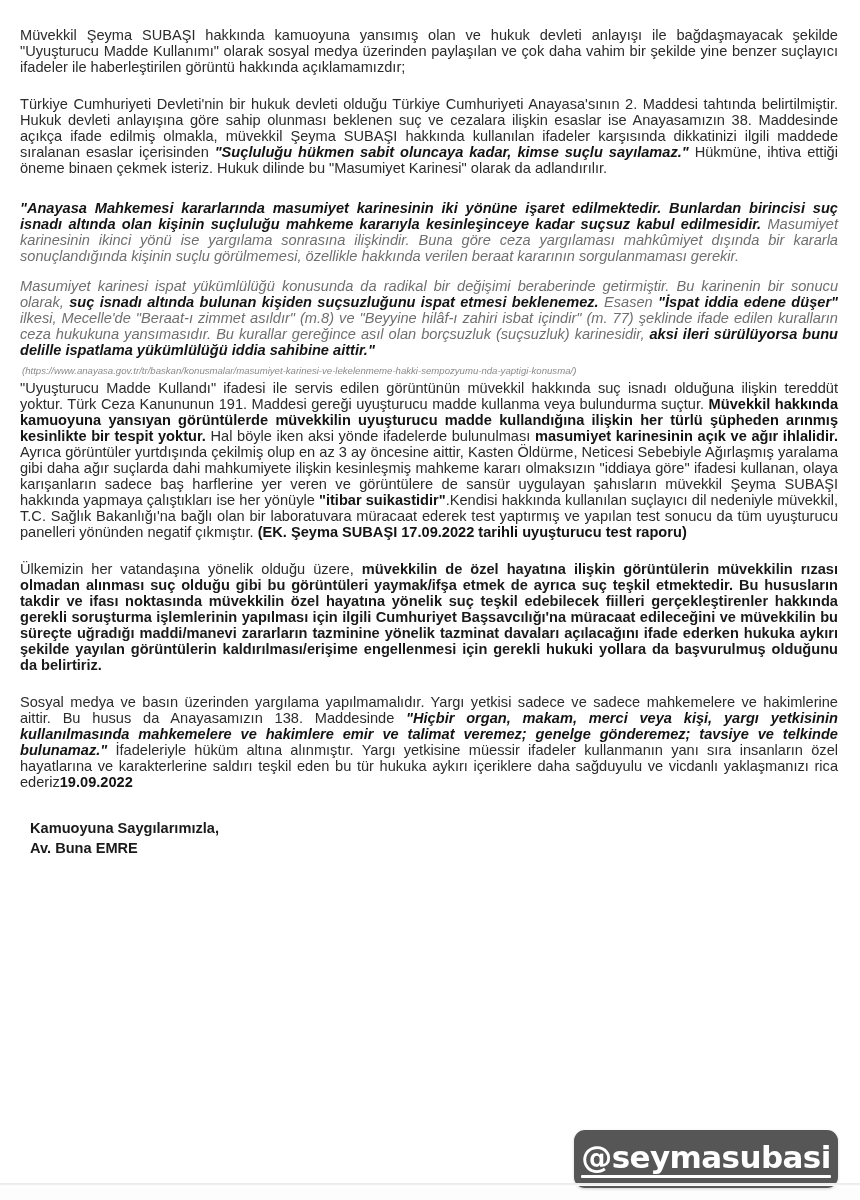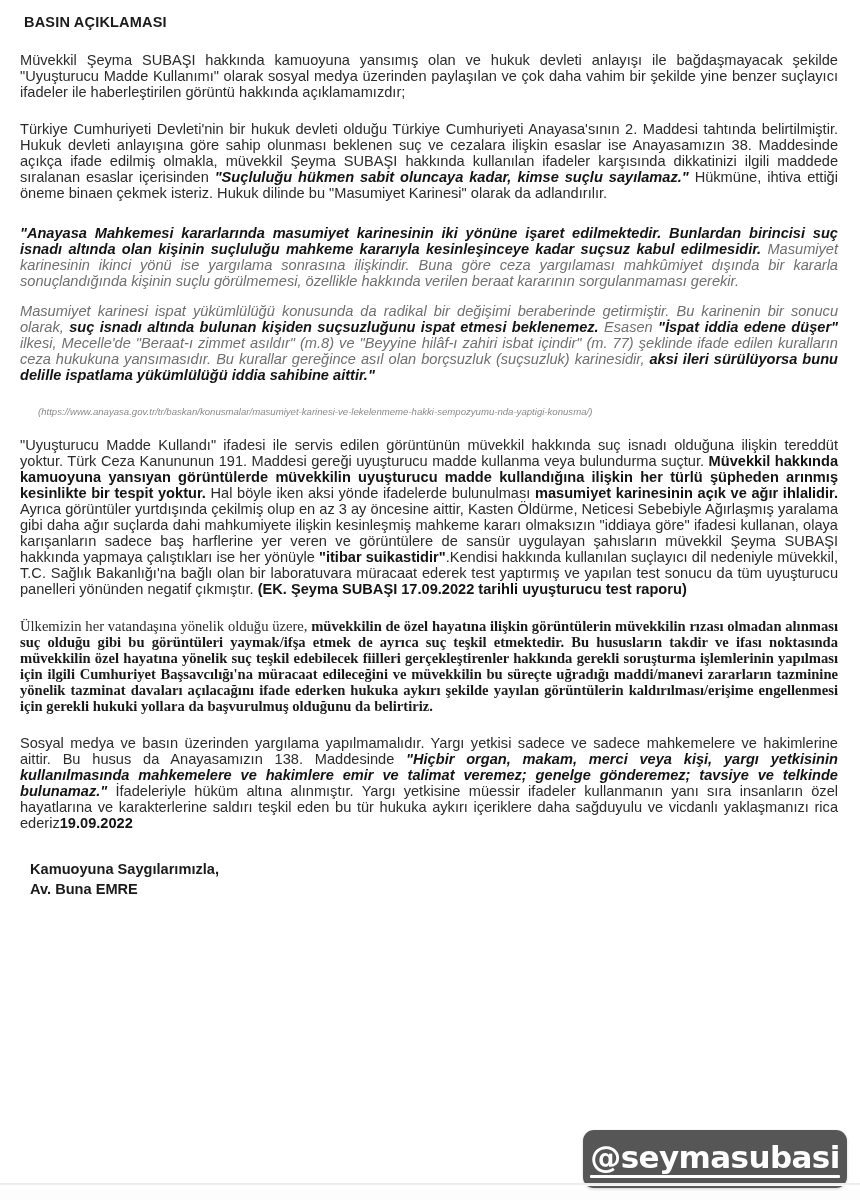--- a/index.html
+++ b/index.html
@@ -62,47 +62,46 @@
   .gap-sm { height: 6px; }
   .gap-xs { height: 3px; }
 
   b, .b { font-weight: bold; color: #141414; }
   .bi { font-weight: bold; font-style: italic; color: #141414; }
   .faint { color: #6f6f6f; font-style: italic; }
 
   p.para.bold-para {
     font-weight: bold;
     color: #1a1a1a;
-    font-family: Liberation Serif, serif;
   }
   p.para.bold-para .reg { font-weight: normal; color: #2b2b2b; }
 
   .source-url {
     font-size: 9.6px;
     font-style: italic;
     color: #8a8a8a;
     line-height: 13px;
-    margin: 16px;
+    margin: 0;
     padding: 0 0 0 2px;
     white-space: nowrap;
     overflow: hidden;
   }
 
   .signature {
     font-size: 14.6px;
     line-height: 19.5px;
     font-weight: bold;
     color: #1a1a1a;
     margin: 8px;
     padding-left: 2px;
   }
 
   .watermark {
     position: absolute;
-    right: 13px;
+    right: 22px;
     bottom: 12px;
     width: 264px;
     height: 58px;
     background: #565656;
     border-radius: 11px;
     display: flex;
     align-items: center;
     justify-content: center;
     box-shadow: 0 1px 3px rgba(0,0,0,0.18);
   }
@@ -128,21 +127,20 @@
     margin-top: 1px;
     border-radius: 1px;
   }
 </style>
 </head>
 <body>
 
 <div class="page">
   <div class="sheet">
 
-    <h1 class="doc-title">BASIN AÇIKLAMASI</h1>
 
     <div class="gap-lg"></div>
 
     <p class="para"><span>Müvekkil Şeyma SUBAŞI hakkında kamuoyuna yansımış olan ve hukuk devleti anlayışı ile bağdaşmayacak şekilde "Uyuşturucu Madde Kullanımı" olarak sosyal medya üzerinden paylaşılan ve çok daha vahim bir şekilde yine benzer suçlayıcı ifadeler ile haberleştirilen görüntü hakkında açıklamamızdır;</span></p>
 
     <div class="gap-lg"></div>
 
     <p class="para"><span>Türkiye Cumhuriyeti Devleti'nin bir hukuk devleti olduğu Türkiye Cumhuriyeti Anayasa'sının 2. Maddesi tahtında belirtilmiştir. Hukuk devleti anlayışına göre sahip olunması beklenen suç ve cezalara ilişkin esaslar ise Anayasamızın 38. Maddesinde açıkça ifade edilmiş olmakla, müvekkil Şeyma SUBAŞI hakkında kullanılan ifadeler karşısında dikkatinizi ilgili maddede sıralanan esaslar içerisinden </span><span class="bi">"Suçluluğu hükmen sabit oluncaya kadar, kimse suçlu sayılamaz."</span><span> Hükmüne, ihtiva ettiği öneme binaen çekmek isteriz. Hukuk dilinde bu "Masumiyet Karinesi" olarak da adlandırılır.</span></p>
 
     <div class="gap-lg"></div>

